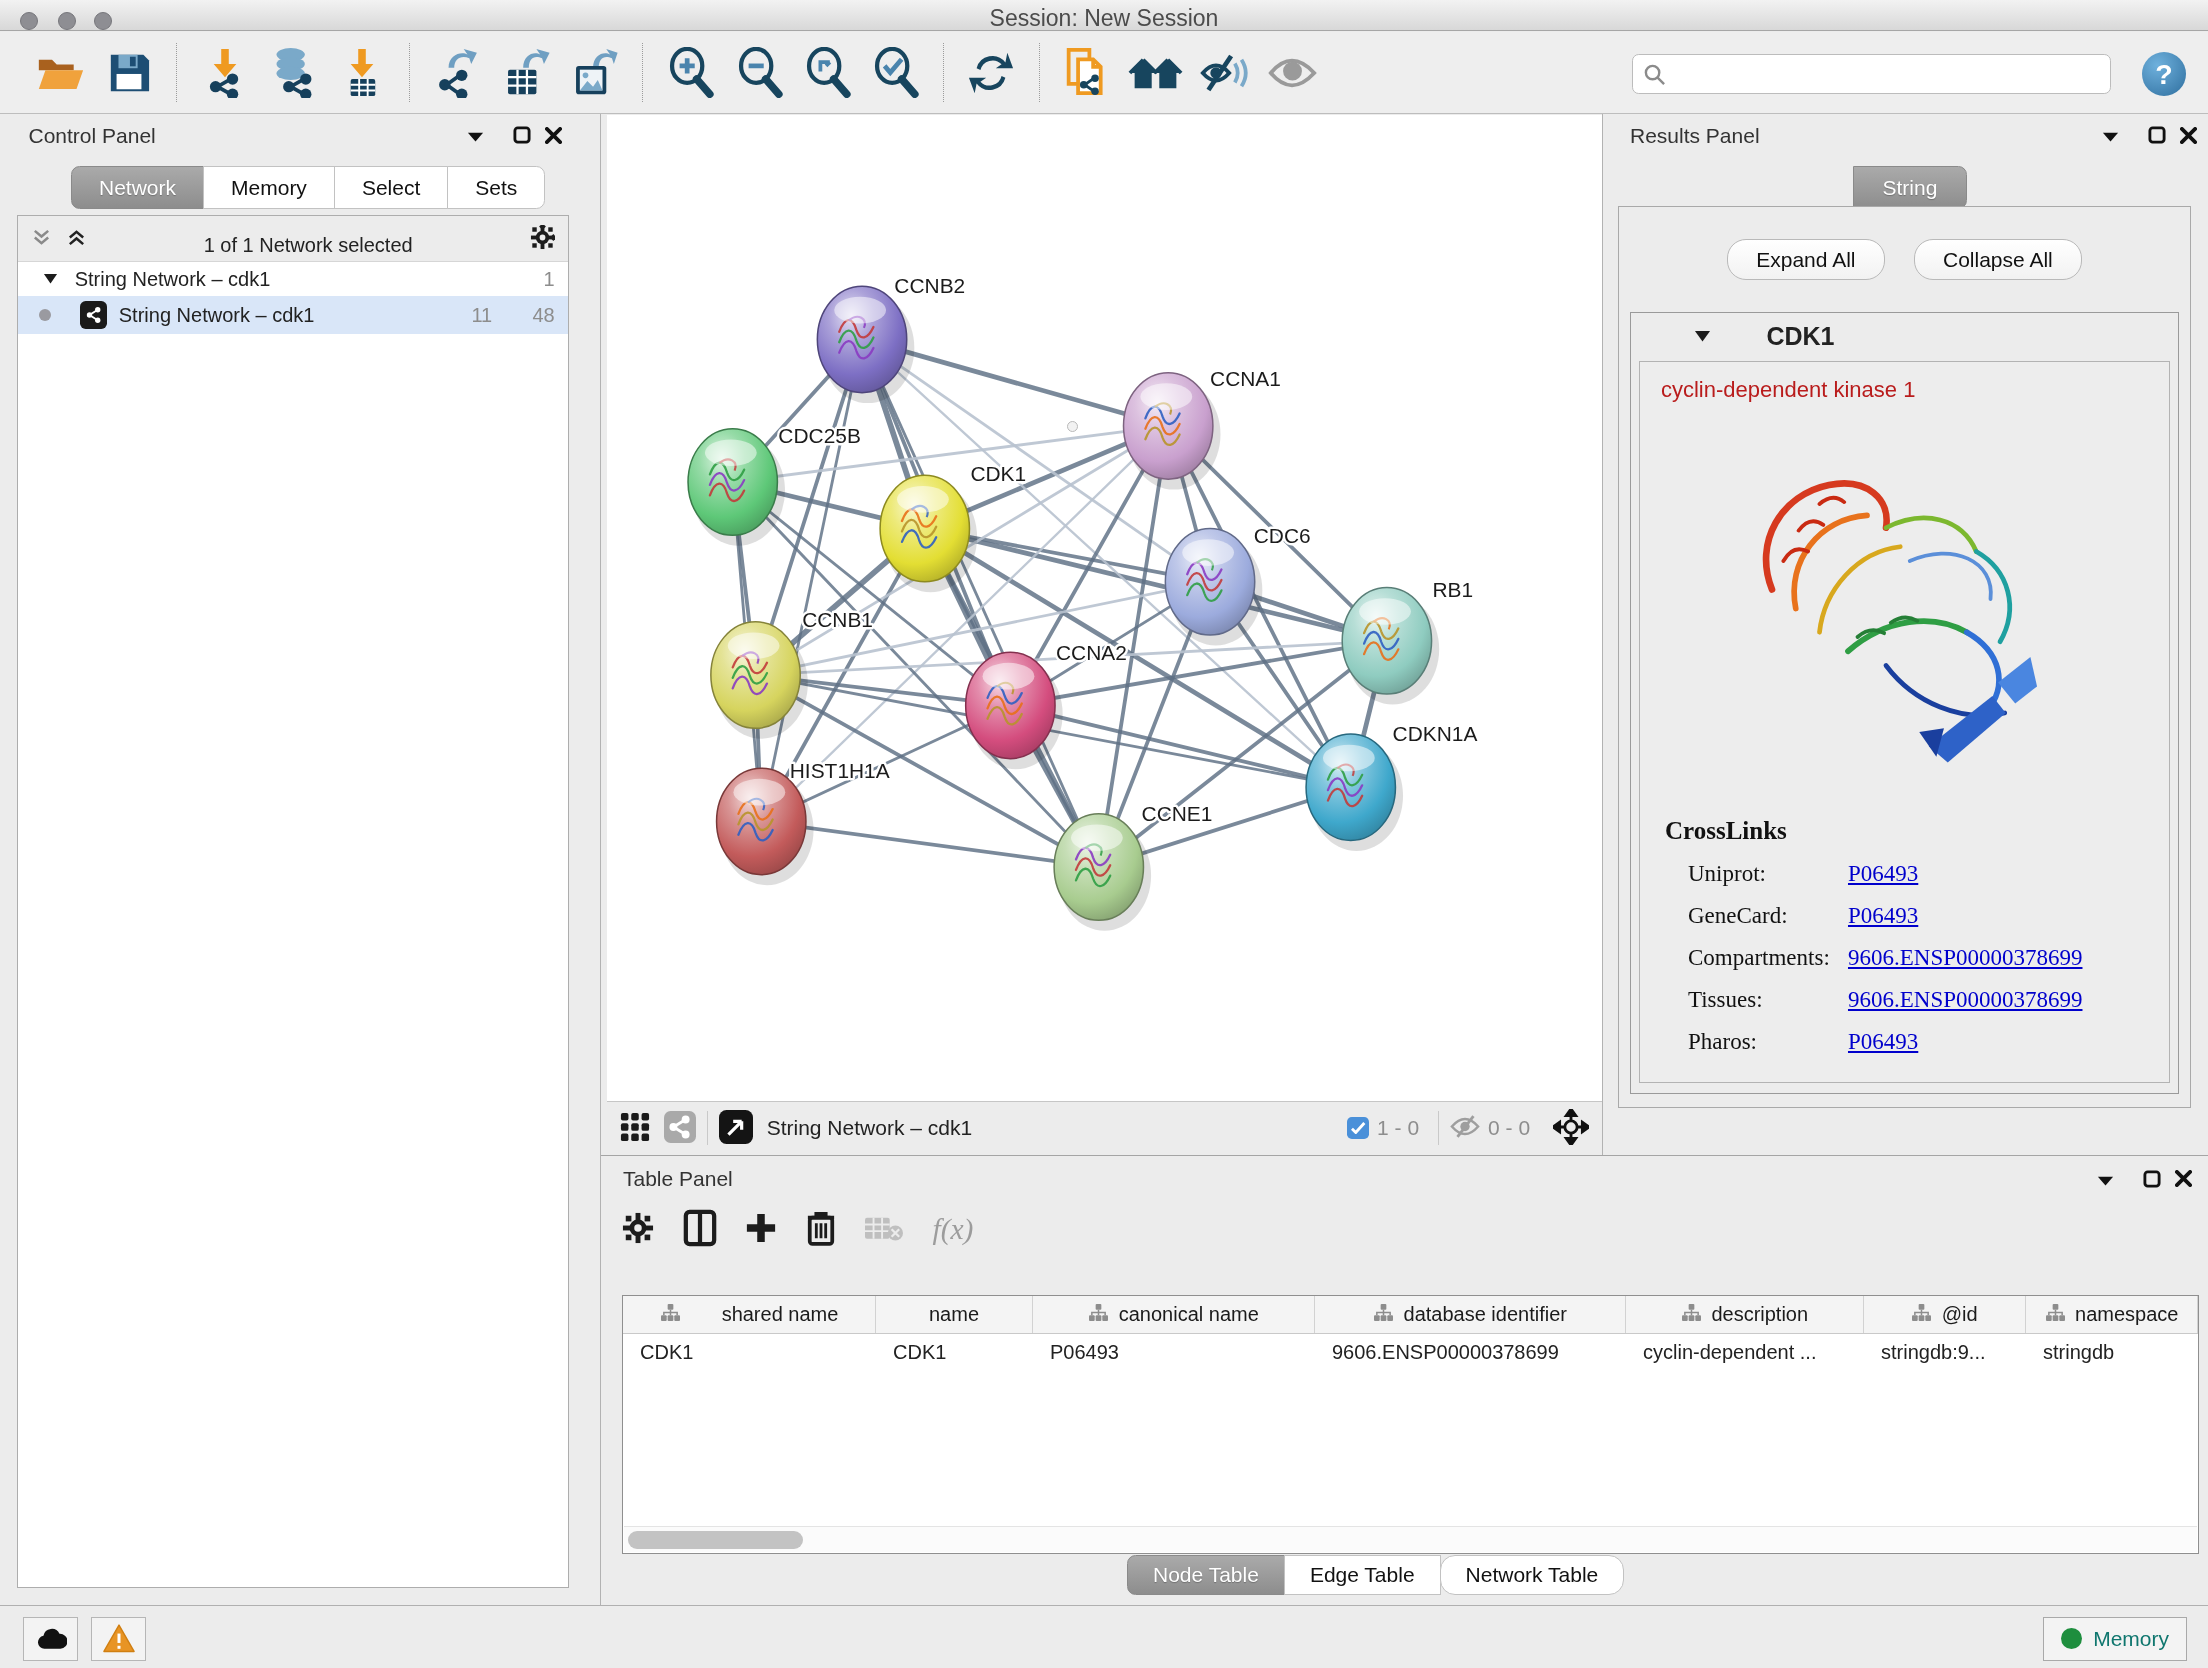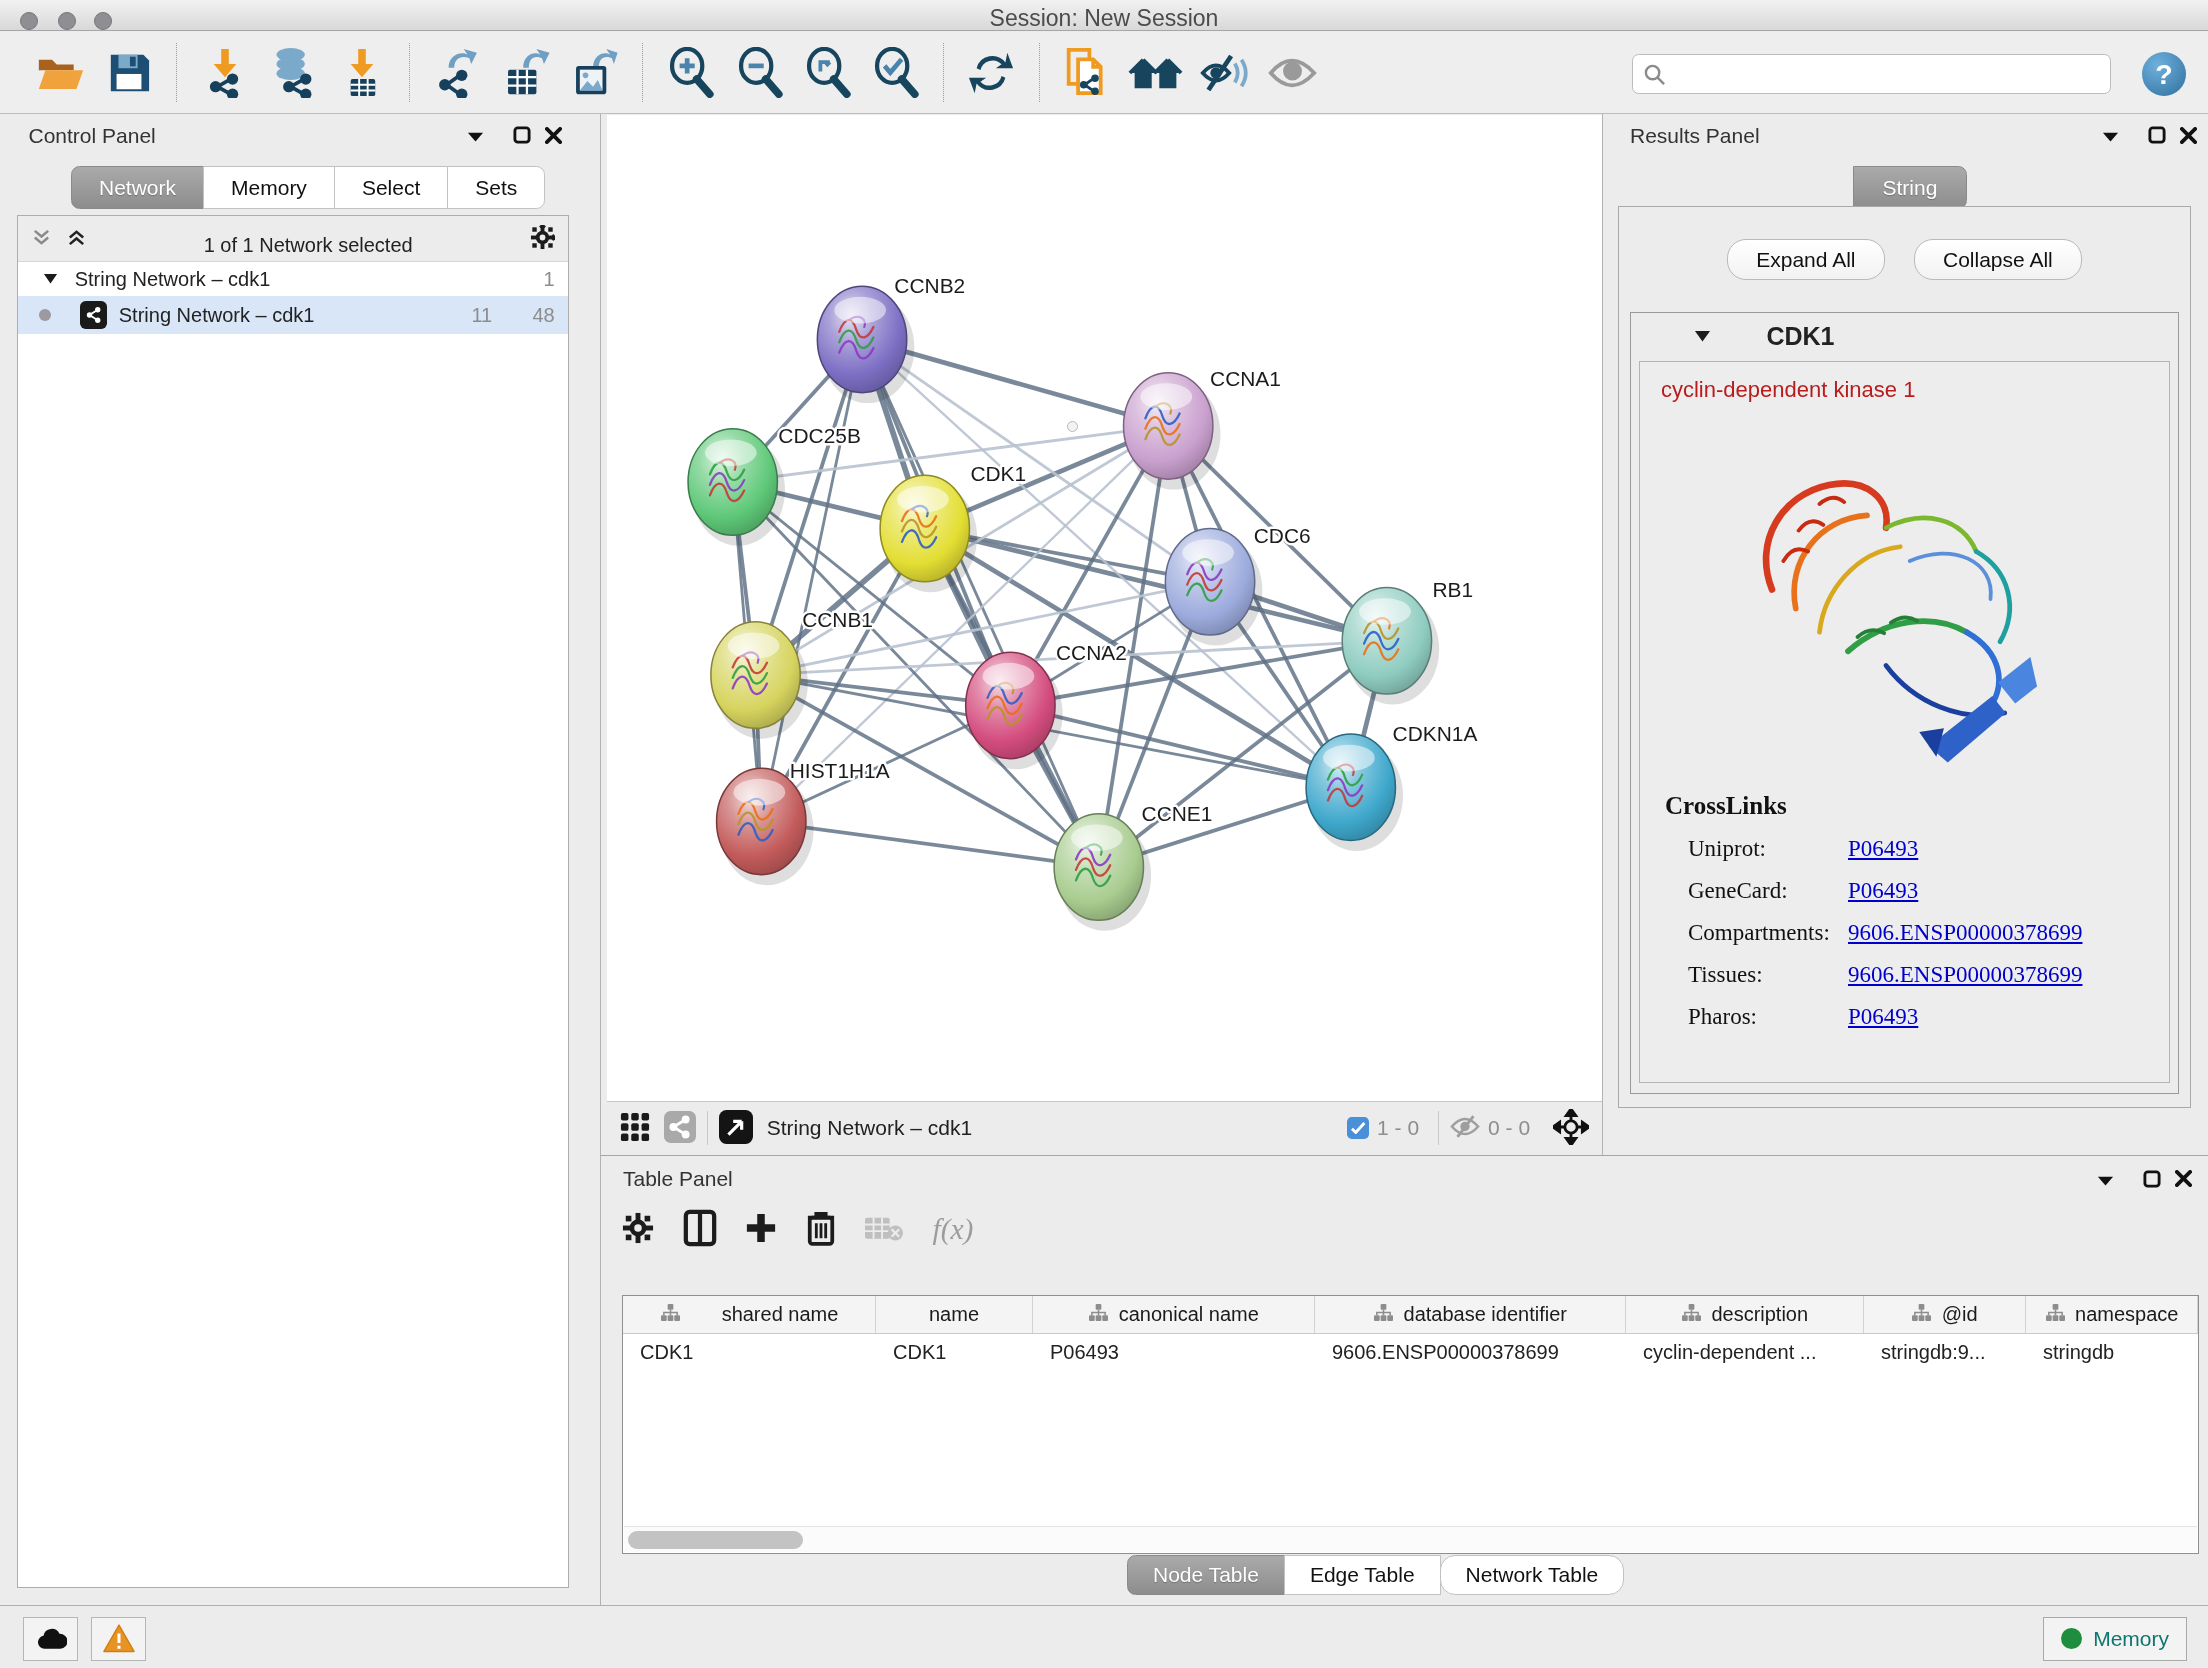--- a/index.html
+++ b/index.html
@@ -61,21 +61,21 @@
   .rp-box { position:absolute; left:15px; top:92px; width:573px; height:902px;
     border:1px solid #a9a9a9; background:#ececec; }
   .rp-buttons { display:flex; justify-content:center; gap:28.5px; margin-top:32px; }
   .rp-btn { background:linear-gradient(#ffffff,#f2f2f2); border:1px solid #b9b9b9; border-radius:19px;
     font-size:21px; padding:7.6px 28.5px; color:#111; }
   .rp-inner { position:absolute; left:11.4px; right:11.4px; top:105px; bottom:13.3px; border:1px solid #9a9a9a; background:#ececec; }
   .rp-entry-header { height:46px; display:flex; align-items:center; padding-left:63px; }
   .rp-entry-name { font-size:25px; font-weight:bold; margin-left:55px; }
   .rp-sub { position:absolute; left:7.6px; right:7.6px; top:48px; bottom:9.5px; border:1px solid #b3b3b3; background:#ededed; overflow:hidden;}
   .rp-desc { font-size:22px; padding:15px 0 0 21px; color:#b91c1c; }
-  .crosslinks { font-family:"Liberation Serif", serif; padding-left:25px; }
+  .crosslinks { font-family:"Liberation Serif", serif; padding-left:25px; margin-top:25px; }
   .cl-title { font-size:25px; font-weight:bold; color:#111; }
   .cl-row { display:flex; margin-top:16px; font-size:23px; }
   .cl-label { width:183px; color:#111; padding-left:23px; }
   .cl-link { color:#0000cc; text-decoration:underline; }
   
   #table-panel { position:absolute; left:601px; top:1155px; width:1607px; height:451px;
     background:#ececec; border-top:1px solid #a5a5a5; }
   .tp-toolbar { position:absolute; left:21px; top:53px; display:flex; align-items:center; gap:28.5px; }
   .tp-table { position:absolute; left:21px; top:139px; width:1577px; height:259px;
     border:1px solid #8f8f8f; background:#fff; overflow:hidden; }

